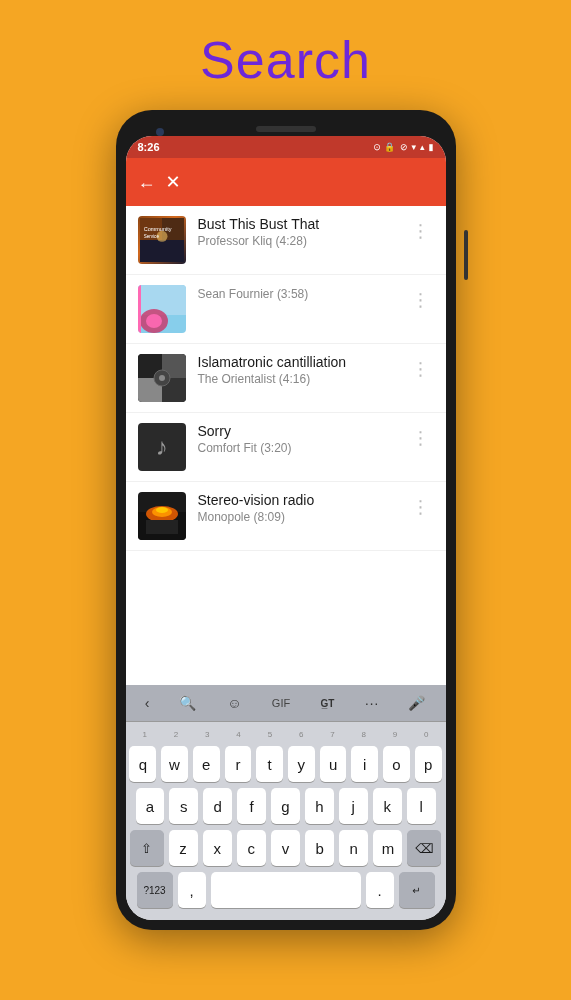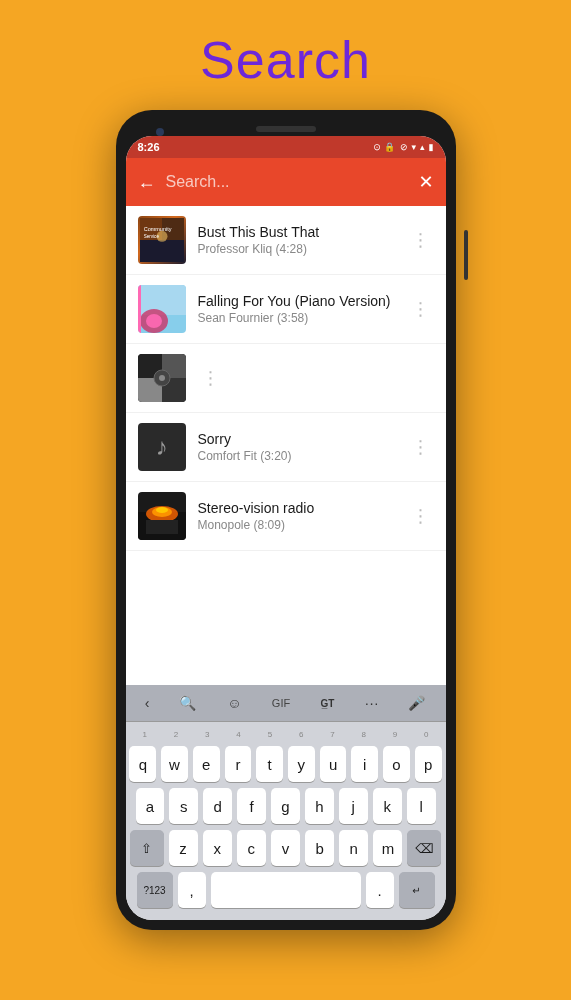--- a/index.html
+++ b/index.html
@@ -123,21 +123,21 @@
       font-size: 18px;
       cursor: pointer;
     }
     .song-list {
       flex: 1;
       overflow-y: auto;
       background: white;
     }
     .song-item {
       display: flex;
-      align-items: center;
+      align-items: flex-start;
       padding: 10px 12px;
       border-bottom: 1px solid #f0f0f0;
       gap: 12px;
     }
     .song-art {
       width: 48px;
       height: 48px;
       border-radius: 4px;
       flex-shrink: 0;
       overflow: hidden;
@@ -276,21 +276,20 @@
         <span class="status-icon">🔒</span>
         <span class="status-icon">⊘</span>
         <span class="status-icon">▾</span>
         <span class="status-icon">▴</span>
         <span class="status-icon">▮</span>
       </div>
     </div>
 
     <div class="search-bar">
       <span class="search-back">←</span>
-      <input class="search-input" type="text" placeholder="Search..." style="">
       <span class="search-clear">✕</span>
     </div>
 
     <div class="song-list">
 
       <div class="song-item">
         <div class="song-art song-art-1">
           <svg width="48" height="48" viewBox="0 0 48 48">
             <rect width="48" height="48" fill="#2c1a0e"></rect>
             <rect x="0" y="0" width="24" height="24" fill="#8B4513" opacity="0.7"></rect>
@@ -312,38 +311,41 @@
         <div class="song-art" style="position:relative;">
           <svg width="48" height="48" viewBox="0 0 48 48">
             <rect width="48" height="48" fill="#87CEEB"></rect>
             <rect x="0" y="0" width="48" height="30" fill="#a8d8f0"></rect>
             <ellipse cx="16" cy="36" rx="14" ry="12" fill="#cc3366" opacity="0.8"></ellipse>
             <ellipse cx="16" cy="36" rx="8" ry="7" fill="#ff69b4" opacity="0.9"></ellipse>
             <rect x="0" y="0" width="3" height="48" fill="#ff69b4"></rect>
           </svg>
         </div>
         <div class="song-info">
-          <div class="song-title">Falling For You (Piano Version)</div>
           <div class="song-meta">Sean Fournier (3:58)</div>
         </div>
         <span class="song-more">⋮</span>
       </div>
 
       <div class="song-item">
         <div class="song-art">
           <svg width="48" height="48" viewBox="0 0 48 48">
             <rect width="48" height="48" fill="#111"></rect>
             <rect x="0" y="0" width="24" height="24" fill="#222"></rect>
             <rect x="24" y="0" width="24" height="24" fill="#555"></rect>
             <rect x="0" y="24" width="24" height="24" fill="#888"></rect>
             <rect x="24" y="24" width="24" height="24" fill="#333"></rect>
             <circle cx="24" cy="24" r="8" fill="#444" stroke="#666" stroke-width="1"></circle>
             <circle cx="24" cy="24" r="3" fill="#888"></circle>
           </svg>
         </div>
+        <div class="song-info">
+          <div class="song-title">Islamatronic cantilliation</div>
+          <div class="song-meta">The Orientalist (4:16)</div>
+        </div>
         <span class="song-more">⋮</span>
       </div>
 
       <div class="song-item">
         <div class="song-art song-art-4" style="background:#2a2a2a; display:flex; align-items:center; justify-content:center;">
           <span style="font-size:24px; color:#999;">♪</span>
         </div>
         <div class="song-info">
           <div class="song-title">Sorry</div>
           <div class="song-meta">Comfort Fit (3:20)</div>

